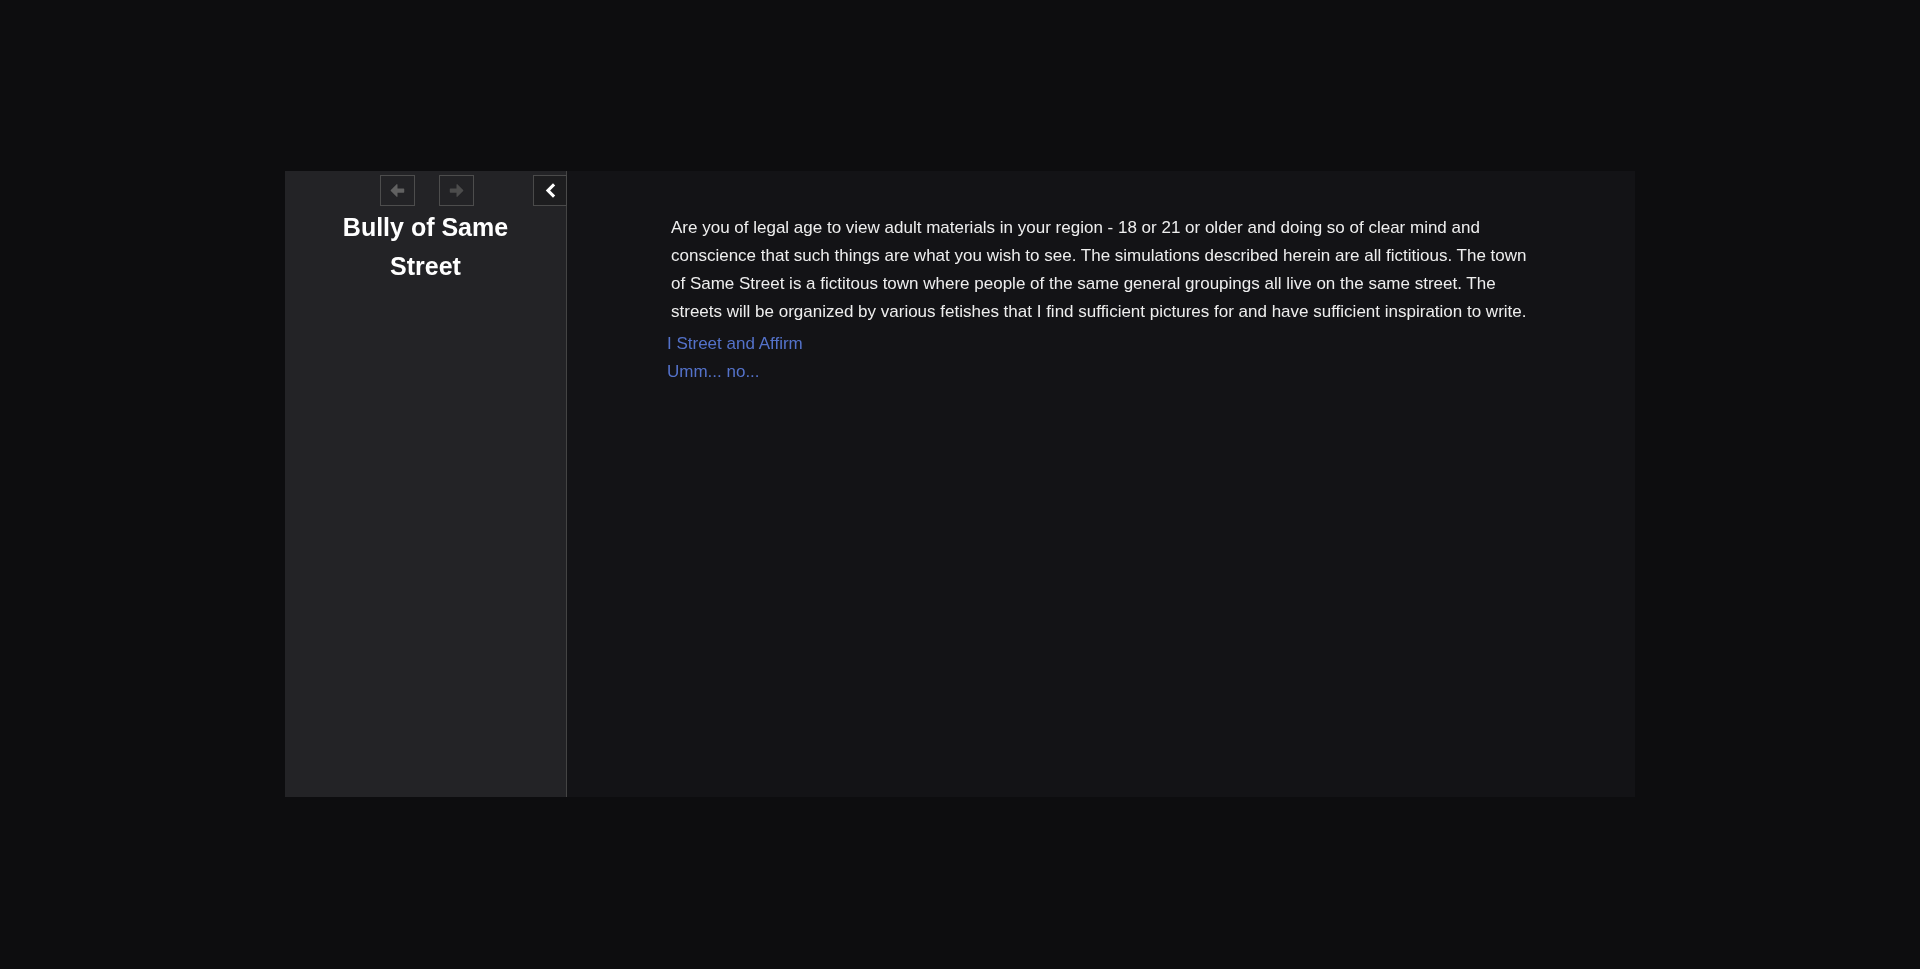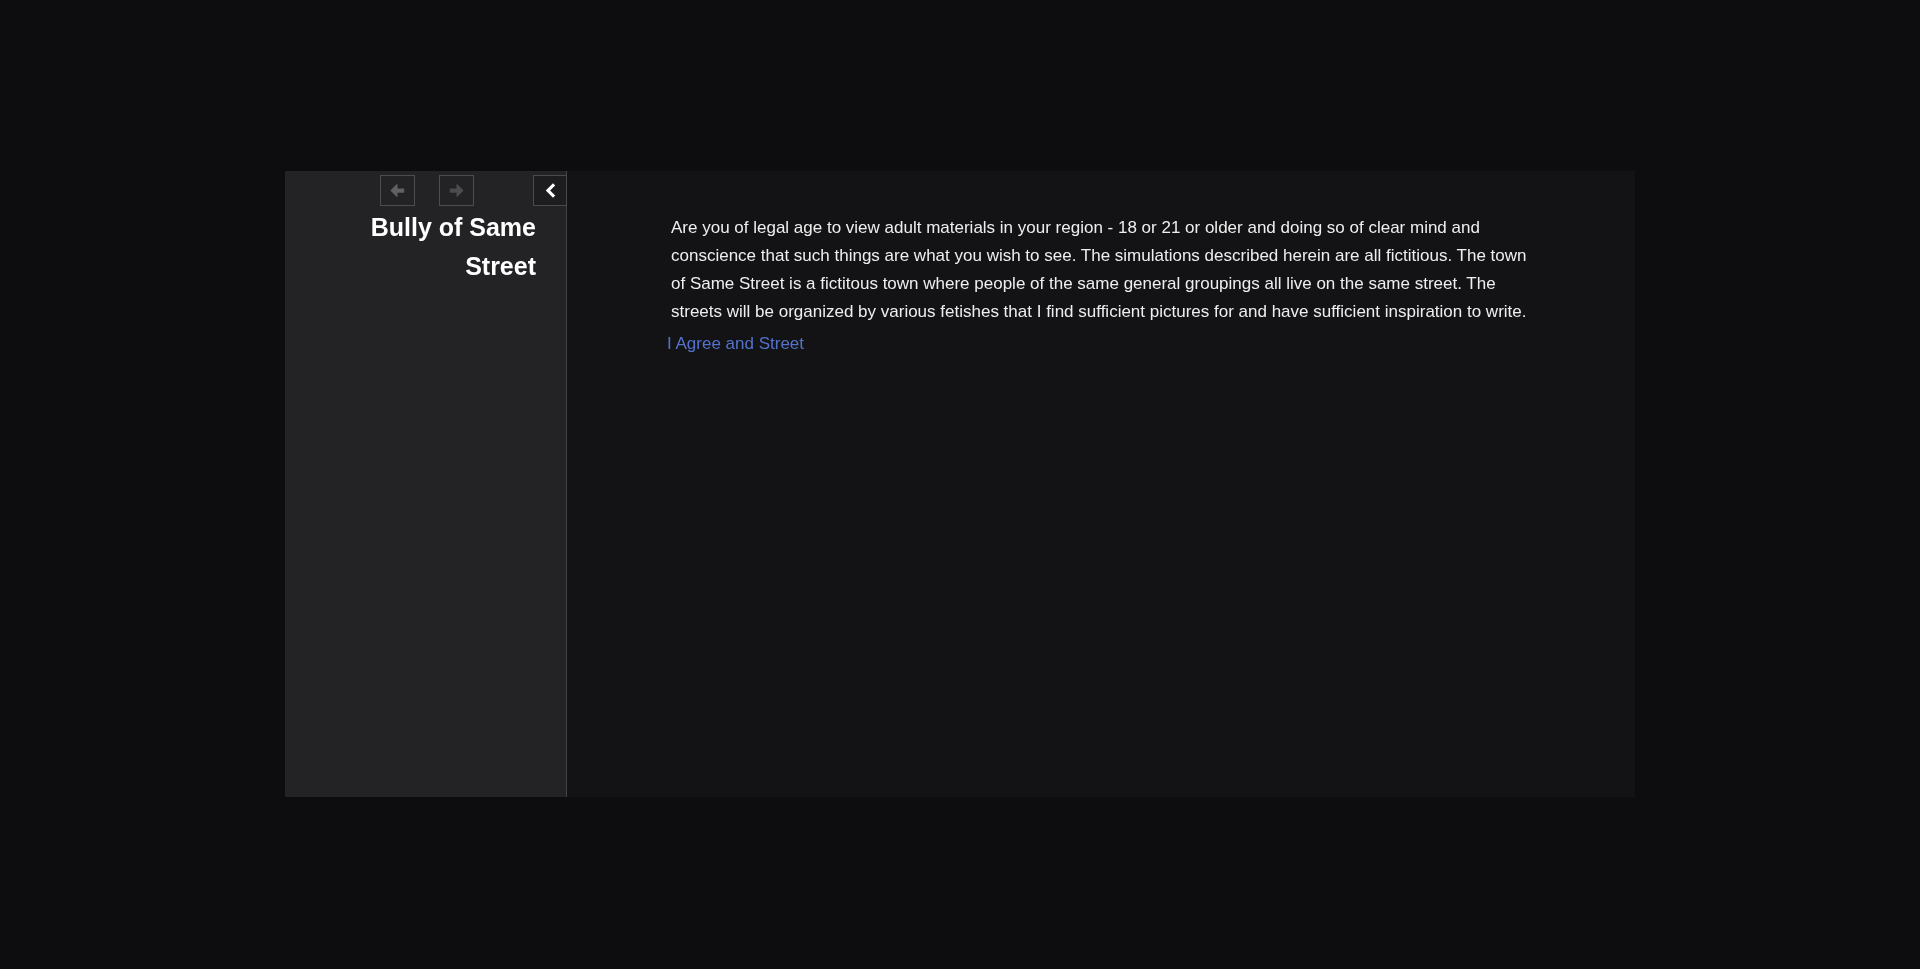--- a/index.html
+++ b/index.html
@@ -44,21 +44,21 @@
     border: 1px solid #4a4a4a;
     display: flex; align-items: center; justify-content: center;
     color: #ffffff;
     cursor: pointer;
     padding: 0;
   }
   .ui-bar-toggle svg { width: 15px; height: 17px; display: block; }
   .story-title {
     position: absolute;
     top: 37px; left: 30px; right: 30px;
-    text-align: right;
+    text-align: center;
     color: #ffffff;
     font-size: 25px;
     font-weight: bold;
     line-height: 39px;
   }
   .menu {
     position: absolute;
     top: 149px; left: 27px; right: 23px;
   }
   .menu-btn {
@@ -128,17 +128,18 @@
       </span>
     </button>
 
     <h1 class="story-title">Bully of Same Street</h1>
 
   </aside>
 
   <main class="story">
     <div class="passage">
       <p>Are you of legal age to view adult materials in your region - 18 or 21 or older and doing so of clear mind and conscience that such things are what you wish to see. The simulations described herein are all fictitious. The town of Same Street is a fictitous town where people of the same general groupings all live on the same street. The streets will be organized by various fetishes that I find sufficient pictures for and have sufficient inspiration to write.</p>
-      <a href="#">I Agree and Street</a>
+      <a href="#">I Street and Affirm</a>
+      <a href="#">Umm... no...</a>
     </div>
   </main>
 
 </div>
 
 </body></html>

